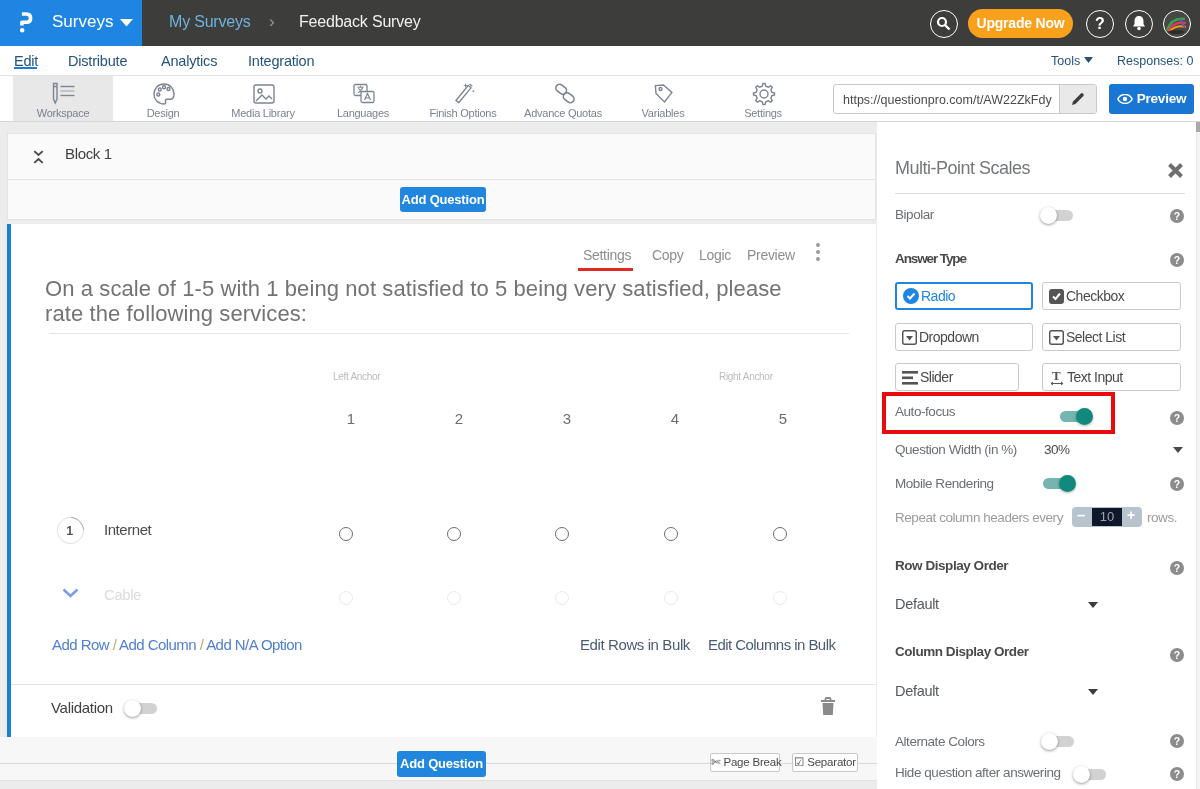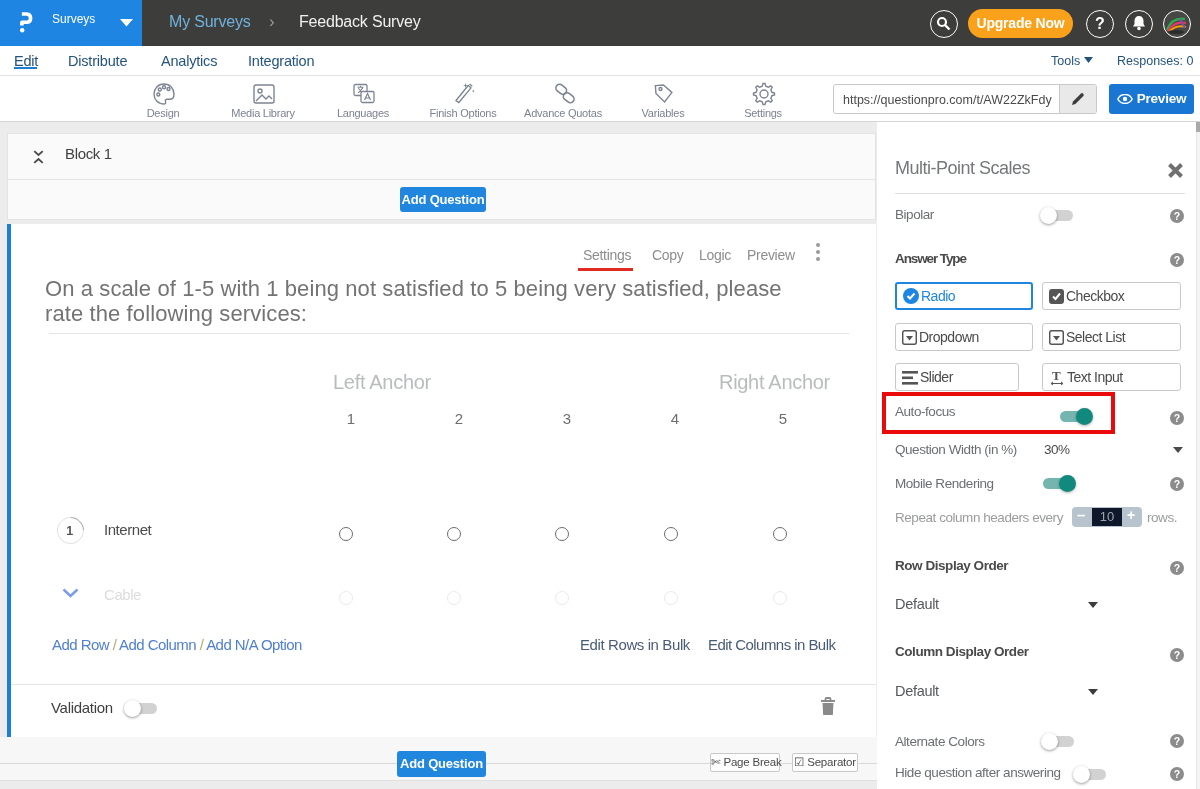--- a/index.html
+++ b/index.html
@@ -35,21 +35,21 @@
 #card1 { position:absolute; left:7px; top:11px; width:869px; height:87px; background:#fafafa; border:1px solid #e3e3e3; }
 #card1 .hdr { position:absolute; left:0; top:0; width:867px; height:46px; border-bottom:1px solid #e3e3e3; }
 #blockname { position:absolute; left:57px; top:11px; color:#3f3f3f; font-size:15px; letter-spacing:-0.35px; }
 .bluebtn { background:#2186dd; color:#fff; font-weight:bold; font-size:13px; border-radius:3px; text-align:center; white-space:nowrap; letter-spacing:-0.2px; }
 
 #qcard { position:absolute; left:7px; top:102px; width:869px; height:513px; background:#fff; border-left:4px solid #1a7fd6; }
 .qtab { position:absolute; top:23px; color:#8d8d8d; font-size:14px; letter-spacing:-0.3px; }
 #redline { position:absolute; left:567px; top:44px; width:55px; height:3px; background:#e02a22; }
 #qtext { position:absolute; left:34px; top:52px; width:775px; color:#737373; font-size:22px; letter-spacing:0.1px; line-height:25px; }
 #qdiv { position:absolute; left:38px; top:109px; width:800px; border-top:1px solid #e5e5e5; }
-.anch { position:absolute; top:147px; color:#b9bcbd; font-size:20px; letter-spacing:-0.3px; }
+.anch { position:absolute; top:147px; color:#b9bcbd; font-size:10px; letter-spacing:-0.3px; }
 .colnum { position:absolute; top:186px; color:#6d6d6d; font-size:15px; width:20px; text-align:center; }
 #badge { position:absolute; left:46px; top:293px; width:27px; height:27px; border:1.5px solid #e2e2e2; border-top-color:#a8a8a8; border-radius:50%; color:#555; font-size:12.5px; font-weight:bold; text-align:center; line-height:27px; transform:rotate(45deg); }
 #badge span { display:block; transform:rotate(-45deg); }
 .rowlbl { position:absolute; left:93px; font-size:15px; letter-spacing:-0.45px; }
 .radio { position:absolute; width:14px; height:14px; border:1.5px solid #6e6e6e; border-radius:50%; }
 .radio.faded { border-color:#e9e9e9; }
 #addlinks { position:absolute; left:41px; top:412px; font-size:15px; color:#4f7fd2; letter-spacing:-0.55px; }
 #addlinks .sl { color:#b9a973; }
 #bulk1 { position:absolute; left:569px; top:412px; font-size:15px; color:#4a5b76; letter-spacing:-0.4px; }
 #bulk2 { position:absolute; left:697px; top:412px; font-size:15px; color:#4a5b76; letter-spacing:-0.55px; }
@@ -86,21 +86,21 @@
 </style>
 </head>
 <body>
 
 <div id="topbar">
   <div id="logoarea">
     <svg style="position:absolute;left:18px;top:10px;" width="17" height="25" viewBox="0 0 17 25">
       <path d="M3.9 4 H8.6 Q12.6 4 12.6 8.3 Q12.6 12.3 8.6 12.3 H3.9 V15.4" fill="none" stroke="#fff" stroke-width="3.6" stroke-linecap="butt" stroke-linejoin="round"></path>
       <circle cx="4.2" cy="20.3" r="2.2" fill="#fff"></circle>
     </svg>
-    <span style="position:absolute;left:52px;top:12px;font-size:12px;">Surveys</span>
+    <span style="position:absolute;left:52px;top:12px;font-size:17px;">Surveys</span>
     <svg style="position:absolute;left:120px;top:19px;" width="13" height="8" viewBox="0 0 13 8">
         <path d="M0 0 L13 0 L6.5 7.5 Z" fill="#fff"></path>
       </svg>
   </div>
   <span id="crumbA">My Surveys</span>
     <span id="crumbSep">›</span>
     <span id="crumbB">Feedback Survey</span>
   <div class="circbtn" style="left:930px;">
     <svg width="15" height="15" viewBox="0 0 15 15" style="position:absolute;left:5px;top:5px;">
         <circle cx="6" cy="6" r="4" fill="none" stroke="#fff" stroke-width="2.2"></circle>
@@ -132,20 +132,29 @@
   <span class="ntab" style="left:68px;">Distribute</span>
   <span class="ntab" style="left:161px;">Analytics</span>
   <span class="ntab" style="left:248px;">Integration</span>
   <span class="right" style="left:1051px;">Tools <svg width="9" height="6" viewBox="0 0 9 6" style="vertical-align:2px;">
         <path d="M0 0 L9 0 L4.5 6 Z" fill="#24547e"></path>
       </svg></span>
   <span class="right" style="left:1117px;">Responses: 0</span>
 </div>
 
 <div id="toolbar">
+  <div class="tbitem" style="left:13px;background:#e8e8e8;">
+    <svg width="24" height="24" viewBox="0 0 24 24" fill="none" stroke="#7d8493" stroke-width="1.4">
+      <path d="M1.5 1.5 L1.5 17 L3.2 21 L5 17 L5 1.5 Z M1.5 4.5 H5"></path>
+        <line x1="8.5" y1="4.5" x2="22.5" y2="4.5"></line>
+        <line x1="8.5" y1="9" x2="22.5" y2="9" opacity="0.55"></line>
+        <line x1="8.5" y1="13.5" x2="22.5" y2="13.5"></line>
+    </svg>
+    <div class="lbl">Workspace</div>
+  </div>
   <div class="tbitem" style="left:113px;">
     <svg width="24" height="24" viewBox="0 0 24 24" fill="none" stroke="#7d8493" stroke-width="1.4">
       <path d="M12 2 C6 2 2 6.5 2 12 C2 17.5 6 22 12 22 C13.5 22 14 21 13.5 19.8 C13 18.5 13.5 17.3 15 17.3 L18 17.3 C20.5 17.3 22 15.5 22 12 C22 6.5 18 2 12 2 Z"></path>
       <circle cx="6.3" cy="12.5" r="1.5"></circle>
         <circle cx="7.8" cy="7.5" r="1.5"></circle>
         <circle cx="12" cy="5.2" r="1.5"></circle>
         <circle cx="16.5" cy="7" r="1.5"></circle>
     </svg>
     <div class="lbl">Design</div>
   </div>

